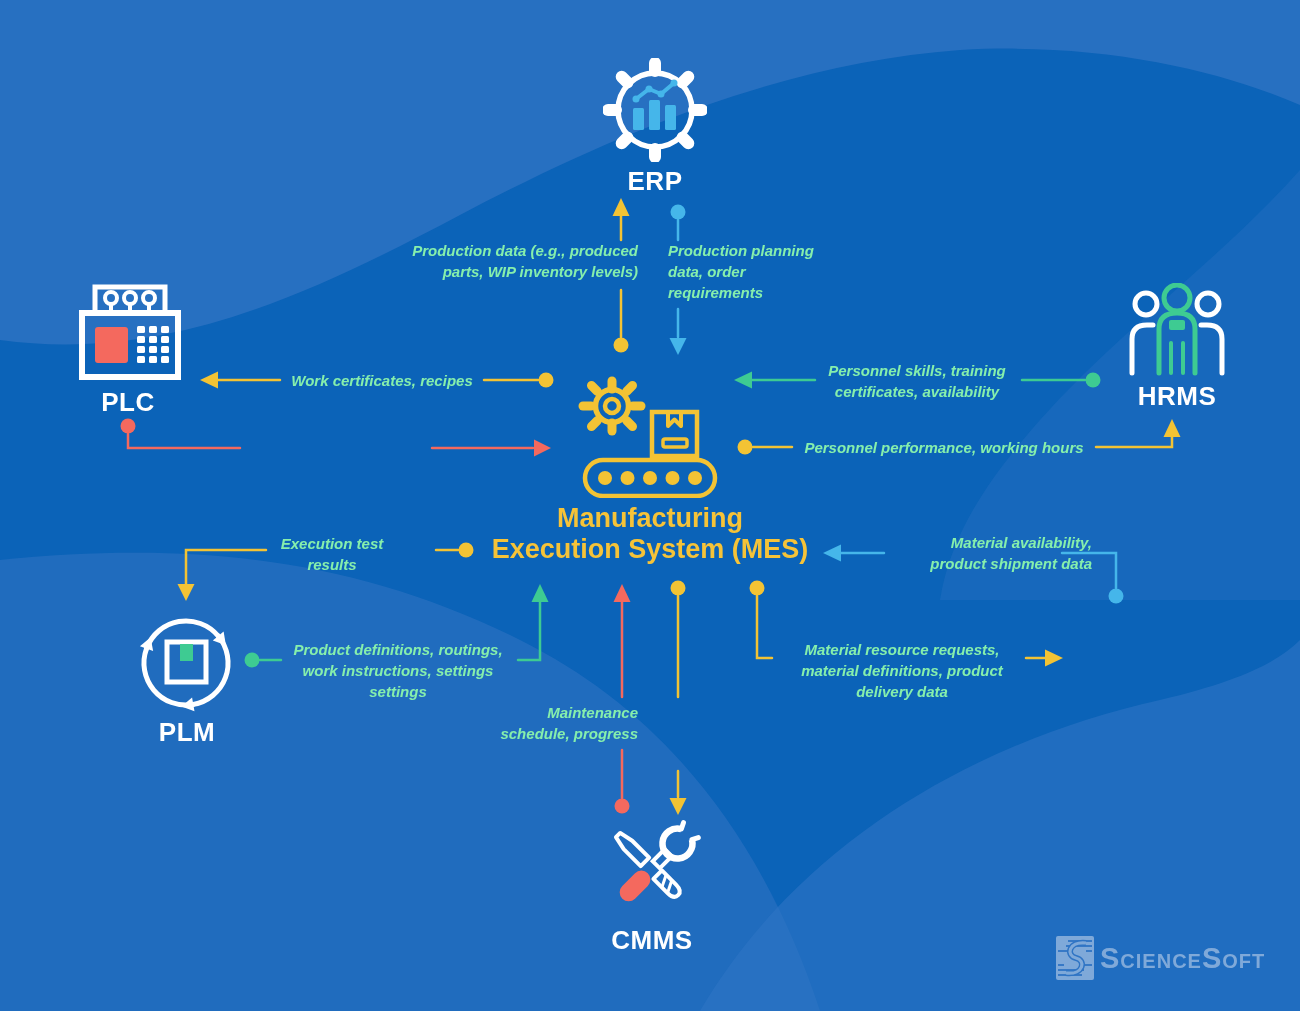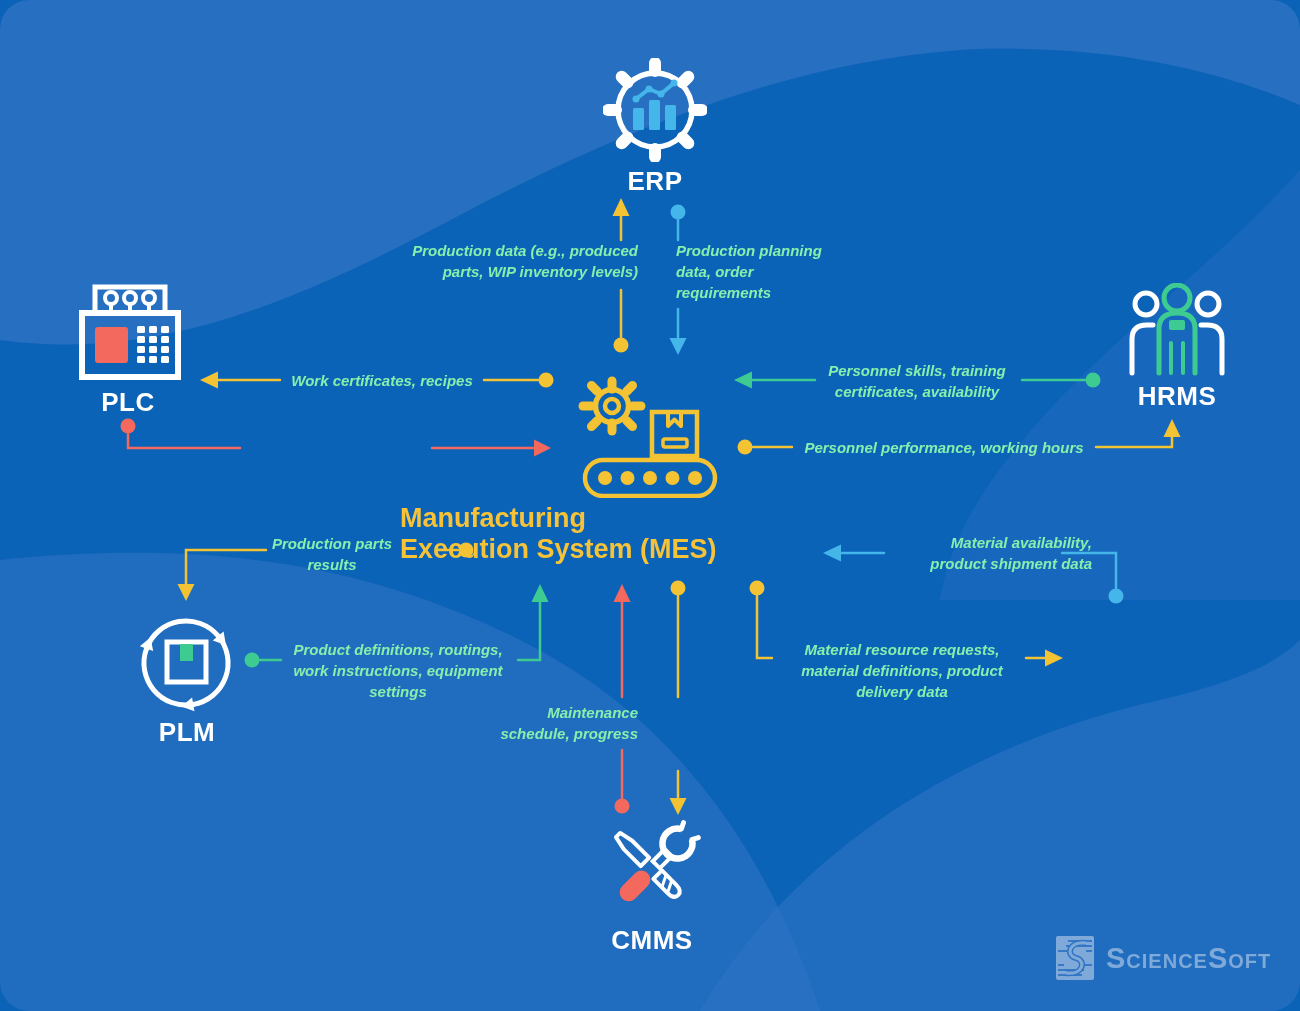--- a/index.html
+++ b/index.html
@@ -1,30 +1,30 @@
 <!DOCTYPE html>
 <html><head>
 <meta charset="utf-8">
 <style>
   html,body{margin:0;padding:0;background:#0b63b8;}
   .stage{position:relative;width:1300px;height:1011px;overflow:hidden;
-         font-family:"Liberation Sans",sans-serif;border-radius:29px;}
+         font-family:"Liberation Sans",sans-serif;}
   .bg{position:absolute;inset:0;z-index:0;}
   .layer{position:absolute;inset:0;z-index:2;}
   .sys{position:absolute;text-align:center;z-index:3;}
   .sys svg{display:block;margin:0 auto;}
   .sys-label{color:#ffffff;font-weight:700;font-size:26px;margin-top:4px;letter-spacing:.5px;}
   .flow{position:absolute;color:#86efac;font-style:italic;font-weight:700;
         font-size:15px;line-height:21px;z-index:3;}
   .flow.center{text-align:center;}
   .flow.right{text-align:right;}
-  .flow.left{text-align:left;margin-left:8px;}
-  .mes-title{position:absolute;left:400px;top:503px;width:500px;
+  .flow.left{text-align:left;}
+  .mes-title{position:absolute;left:400px;top:503px;width:500px;text-align:center;
              color:#f6c338;font-weight:700;font-size:27px;line-height:31px;z-index:3;}
-  .logo{position:absolute;left:1056px;top:936px;display:flex;align-items:center;gap:10px;z-index:3;}
+  .logo{position:absolute;left:1056px;top:936px;display:flex;align-items:center;gap:4px;z-index:3;}
   .logo-text{color:#7fa9d9;font-weight:700;font-size:29px;font-variant:small-caps;letter-spacing:1px;}
 </style>
 </head>
 <body>
 
 <div class="stage">
 
   <svg class="bg" width="1300" height="1011" viewBox="0 0 1300 1011" preserveAspectRatio="none">
     <rect x="0" y="0" width="1300" height="1011" fill="#0b63b8"></rect>
     <path fill="#2d72c2" opacity="0.85" d="M0,340 C160,362 300,300 460,215 C640,120 800,62 960,50 C1100,42 1220,70 1300,105 L1300,0 L0,0 Z"></path>
@@ -293,27 +293,27 @@
   <div class="flow center" style="left:782px;top:437px;width:324px;">
     <div>Personnel performance, working hours</div>
   </div>
 
   <div class="flow center" style="left:797px;top:360px;width:240px;">
     <div>Personnel skills, training</div>
     <div>certificates, availability</div>
   </div>
 
   <div class="flow center" style="left:232px;top:533px;width:200px;">
-    <div>Production parts</div>
+    <div>Execution test</div>
     <div>results</div>
   </div>
 
   <div class="flow center" style="left:278px;top:639px;width:240px;">
     <div>Product definitions, routings,</div>
-    <div>work instructions, equipment</div>
+    <div>work instructions, settings</div>
     <div>settings</div>
   </div>
 
   <div class="flow center" style="left:852px;top:532px;width:240px;text-align:right;">
     <div>Material availability,</div>
     <div>product shipment data</div>
   </div>
 
   <div class="flow center" style="left:782px;top:639px;width:240px;">
     <div>Material resource requests,</div>

